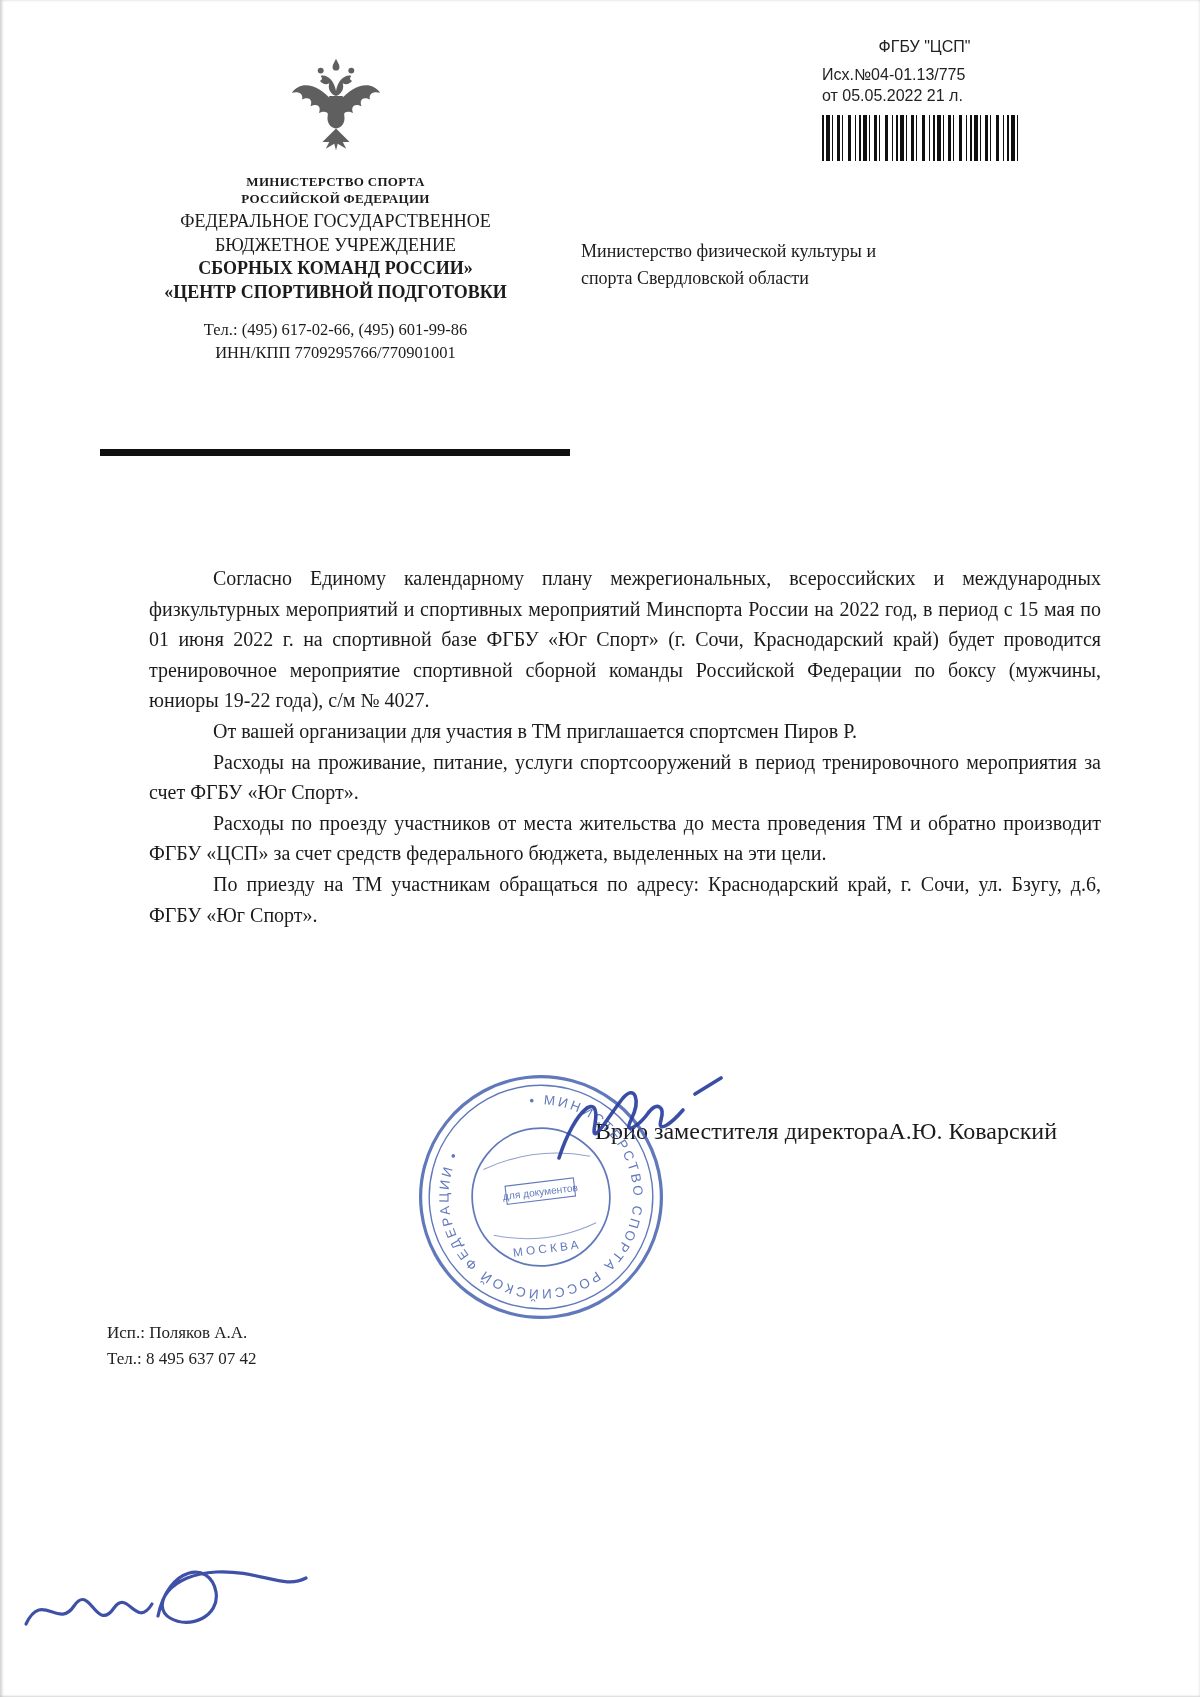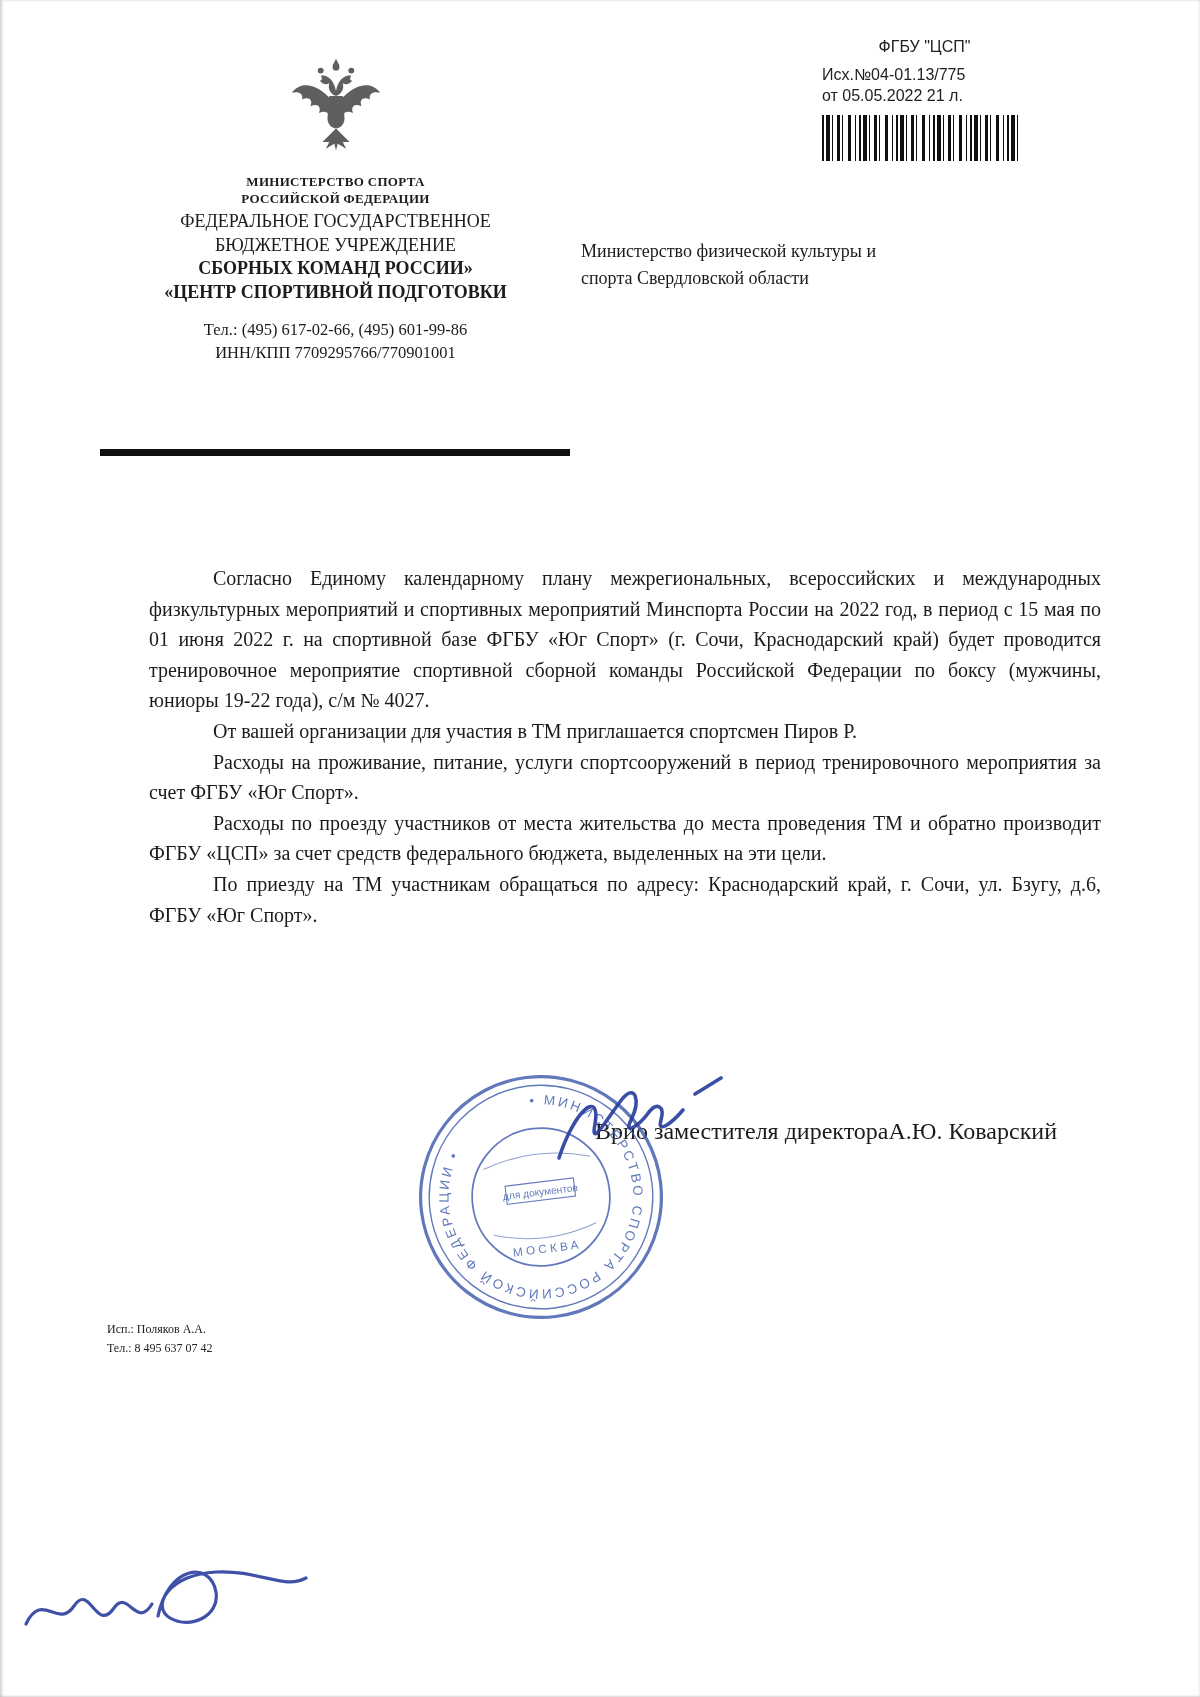--- a/index.html
+++ b/index.html
@@ -74,21 +74,21 @@
     font-size:24px;
   }
 
   .stamp-wrap{ position:absolute; left:412px; top:1068px; width:258px; height:258px; transform:rotate(-7deg); opacity:.82;}
   .sign-main{ position:absolute; left:545px; top:1072px; width:230px; height:130px;}
   .sign-bottom{ position:absolute; left:18px; top:1540px; width:300px; height:130px;}
 
   
   .footer{
     position:absolute; left:107px; top:1320px;
-    font-size:12px; line-height:1.55; color:#222;
+    font-size:17px; line-height:1.55; color:#222;
   }
 </style>
 </head>
 <body>
 
 <div class="page">
 
   <div class="corner-stamp">
     <div class="org">ФГБУ "ЦСП"</div>
     <div class="ln">Исх.№04-01.13/775</div>

